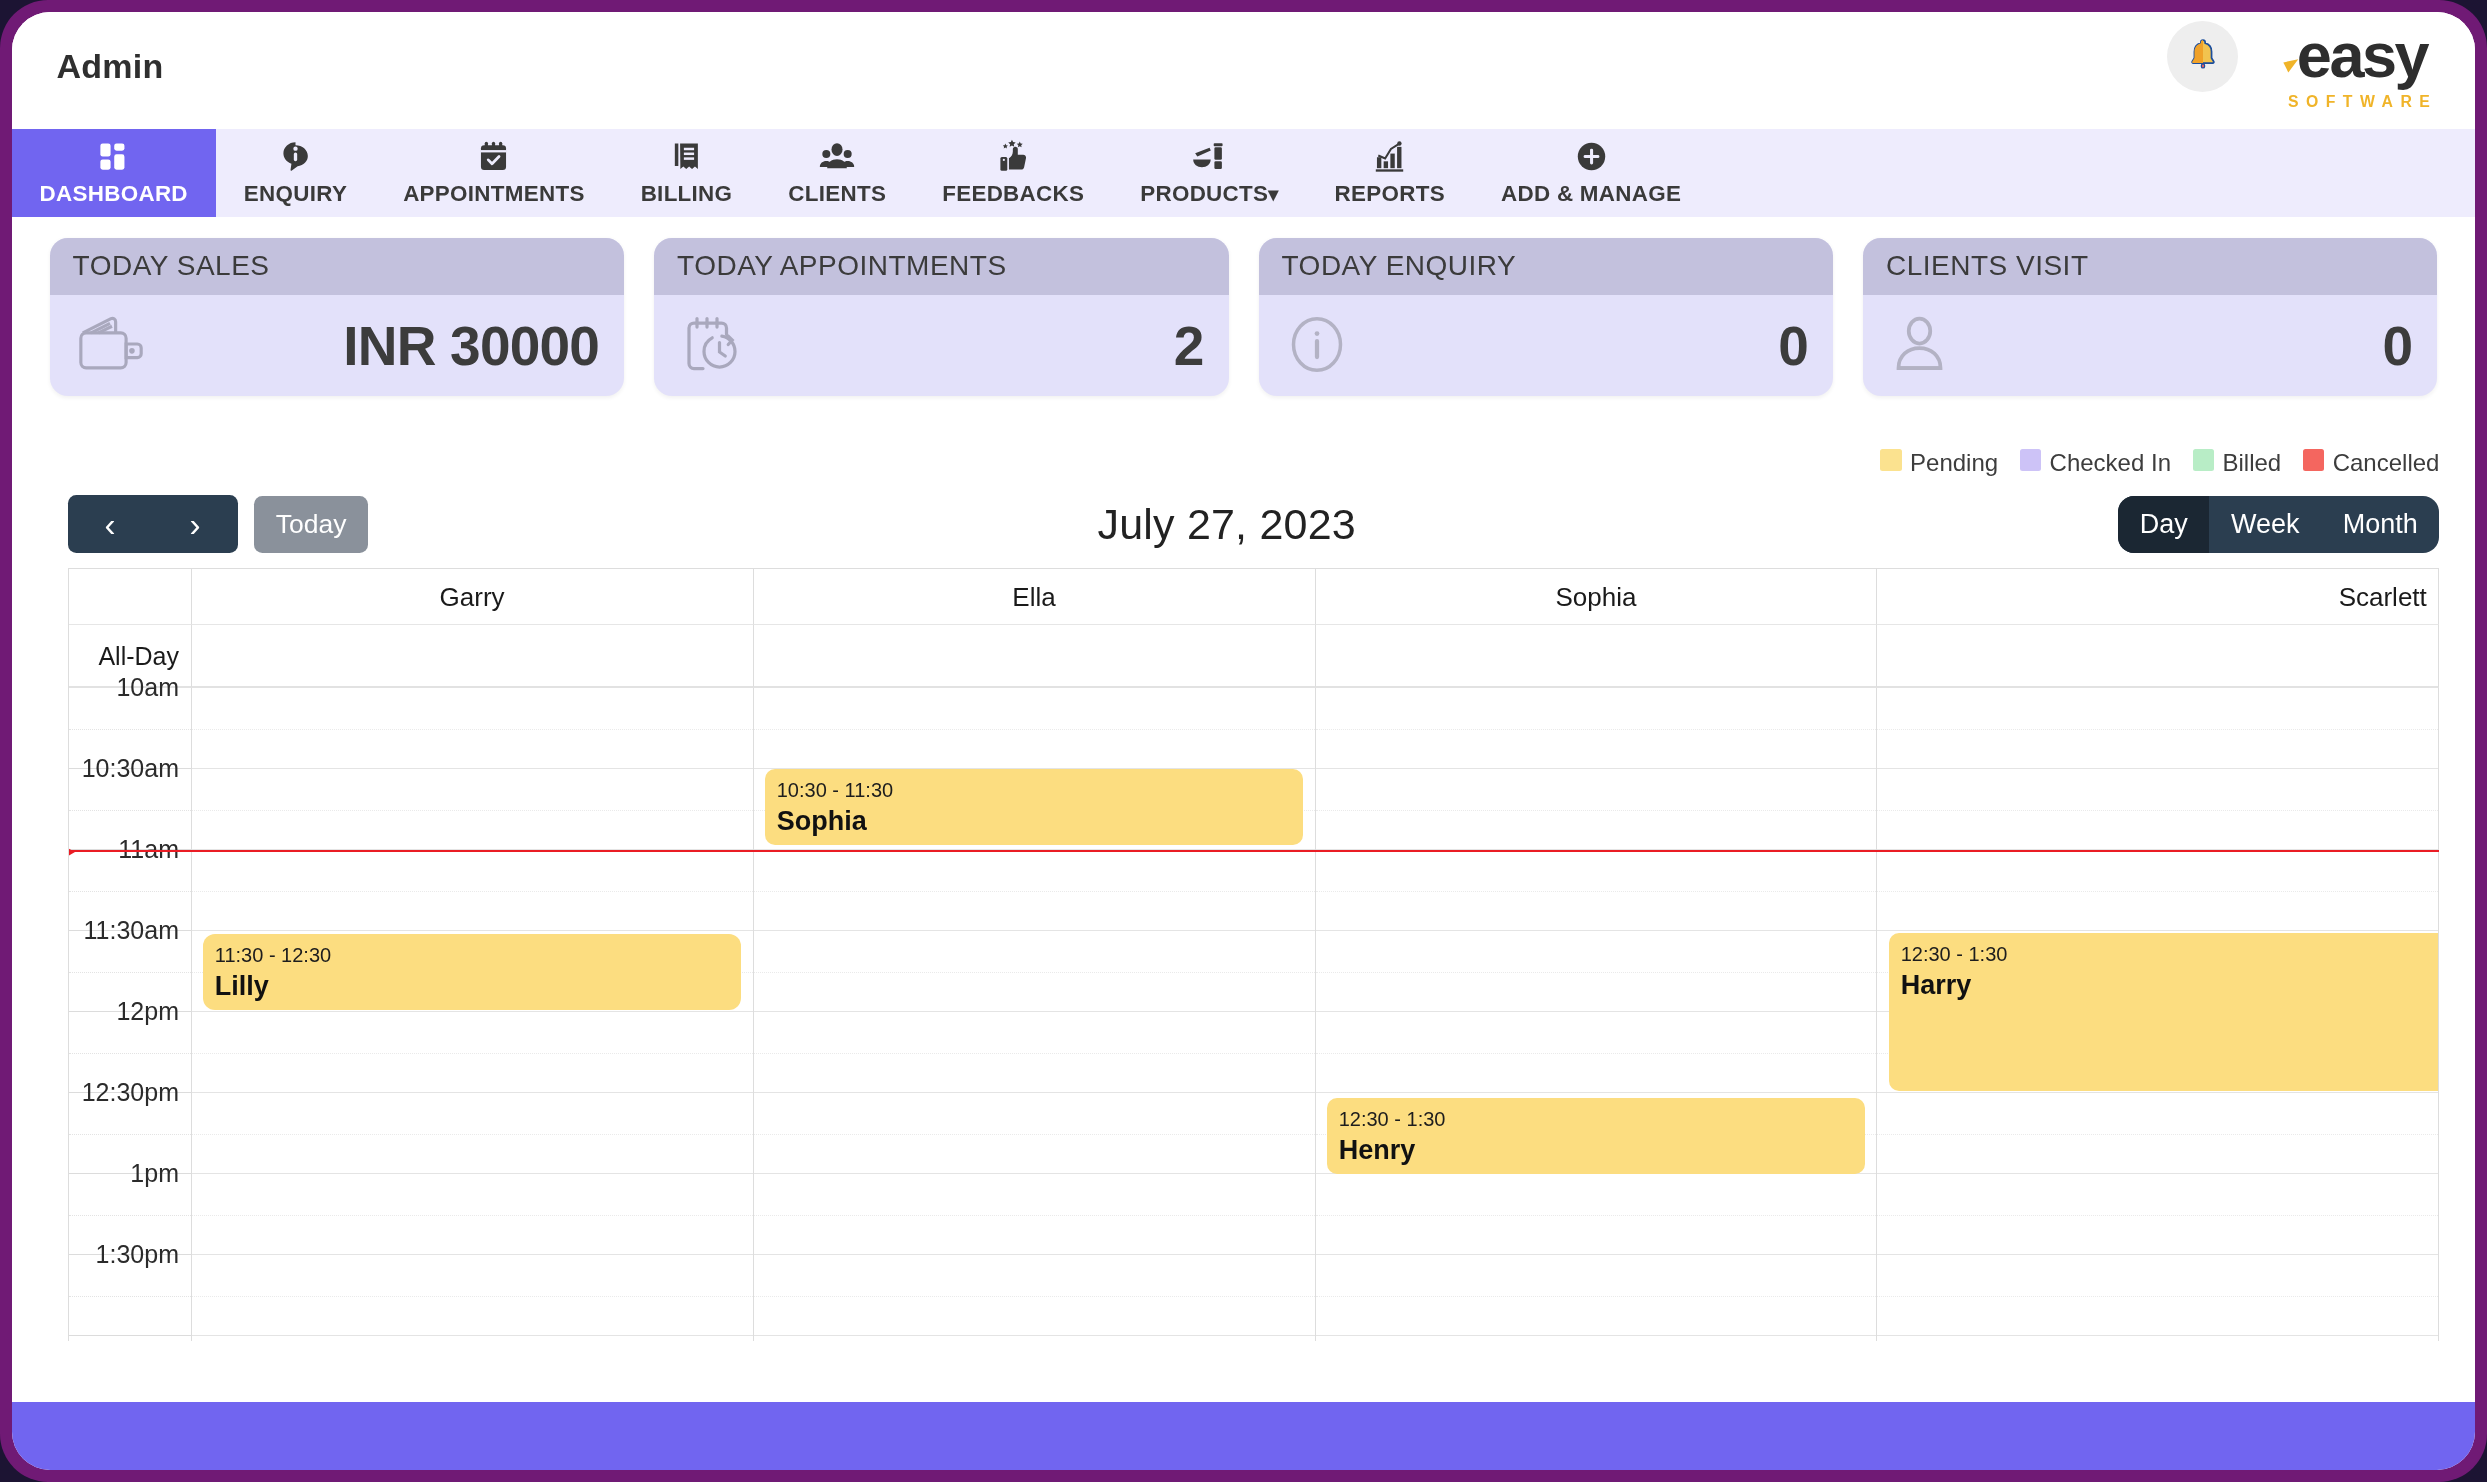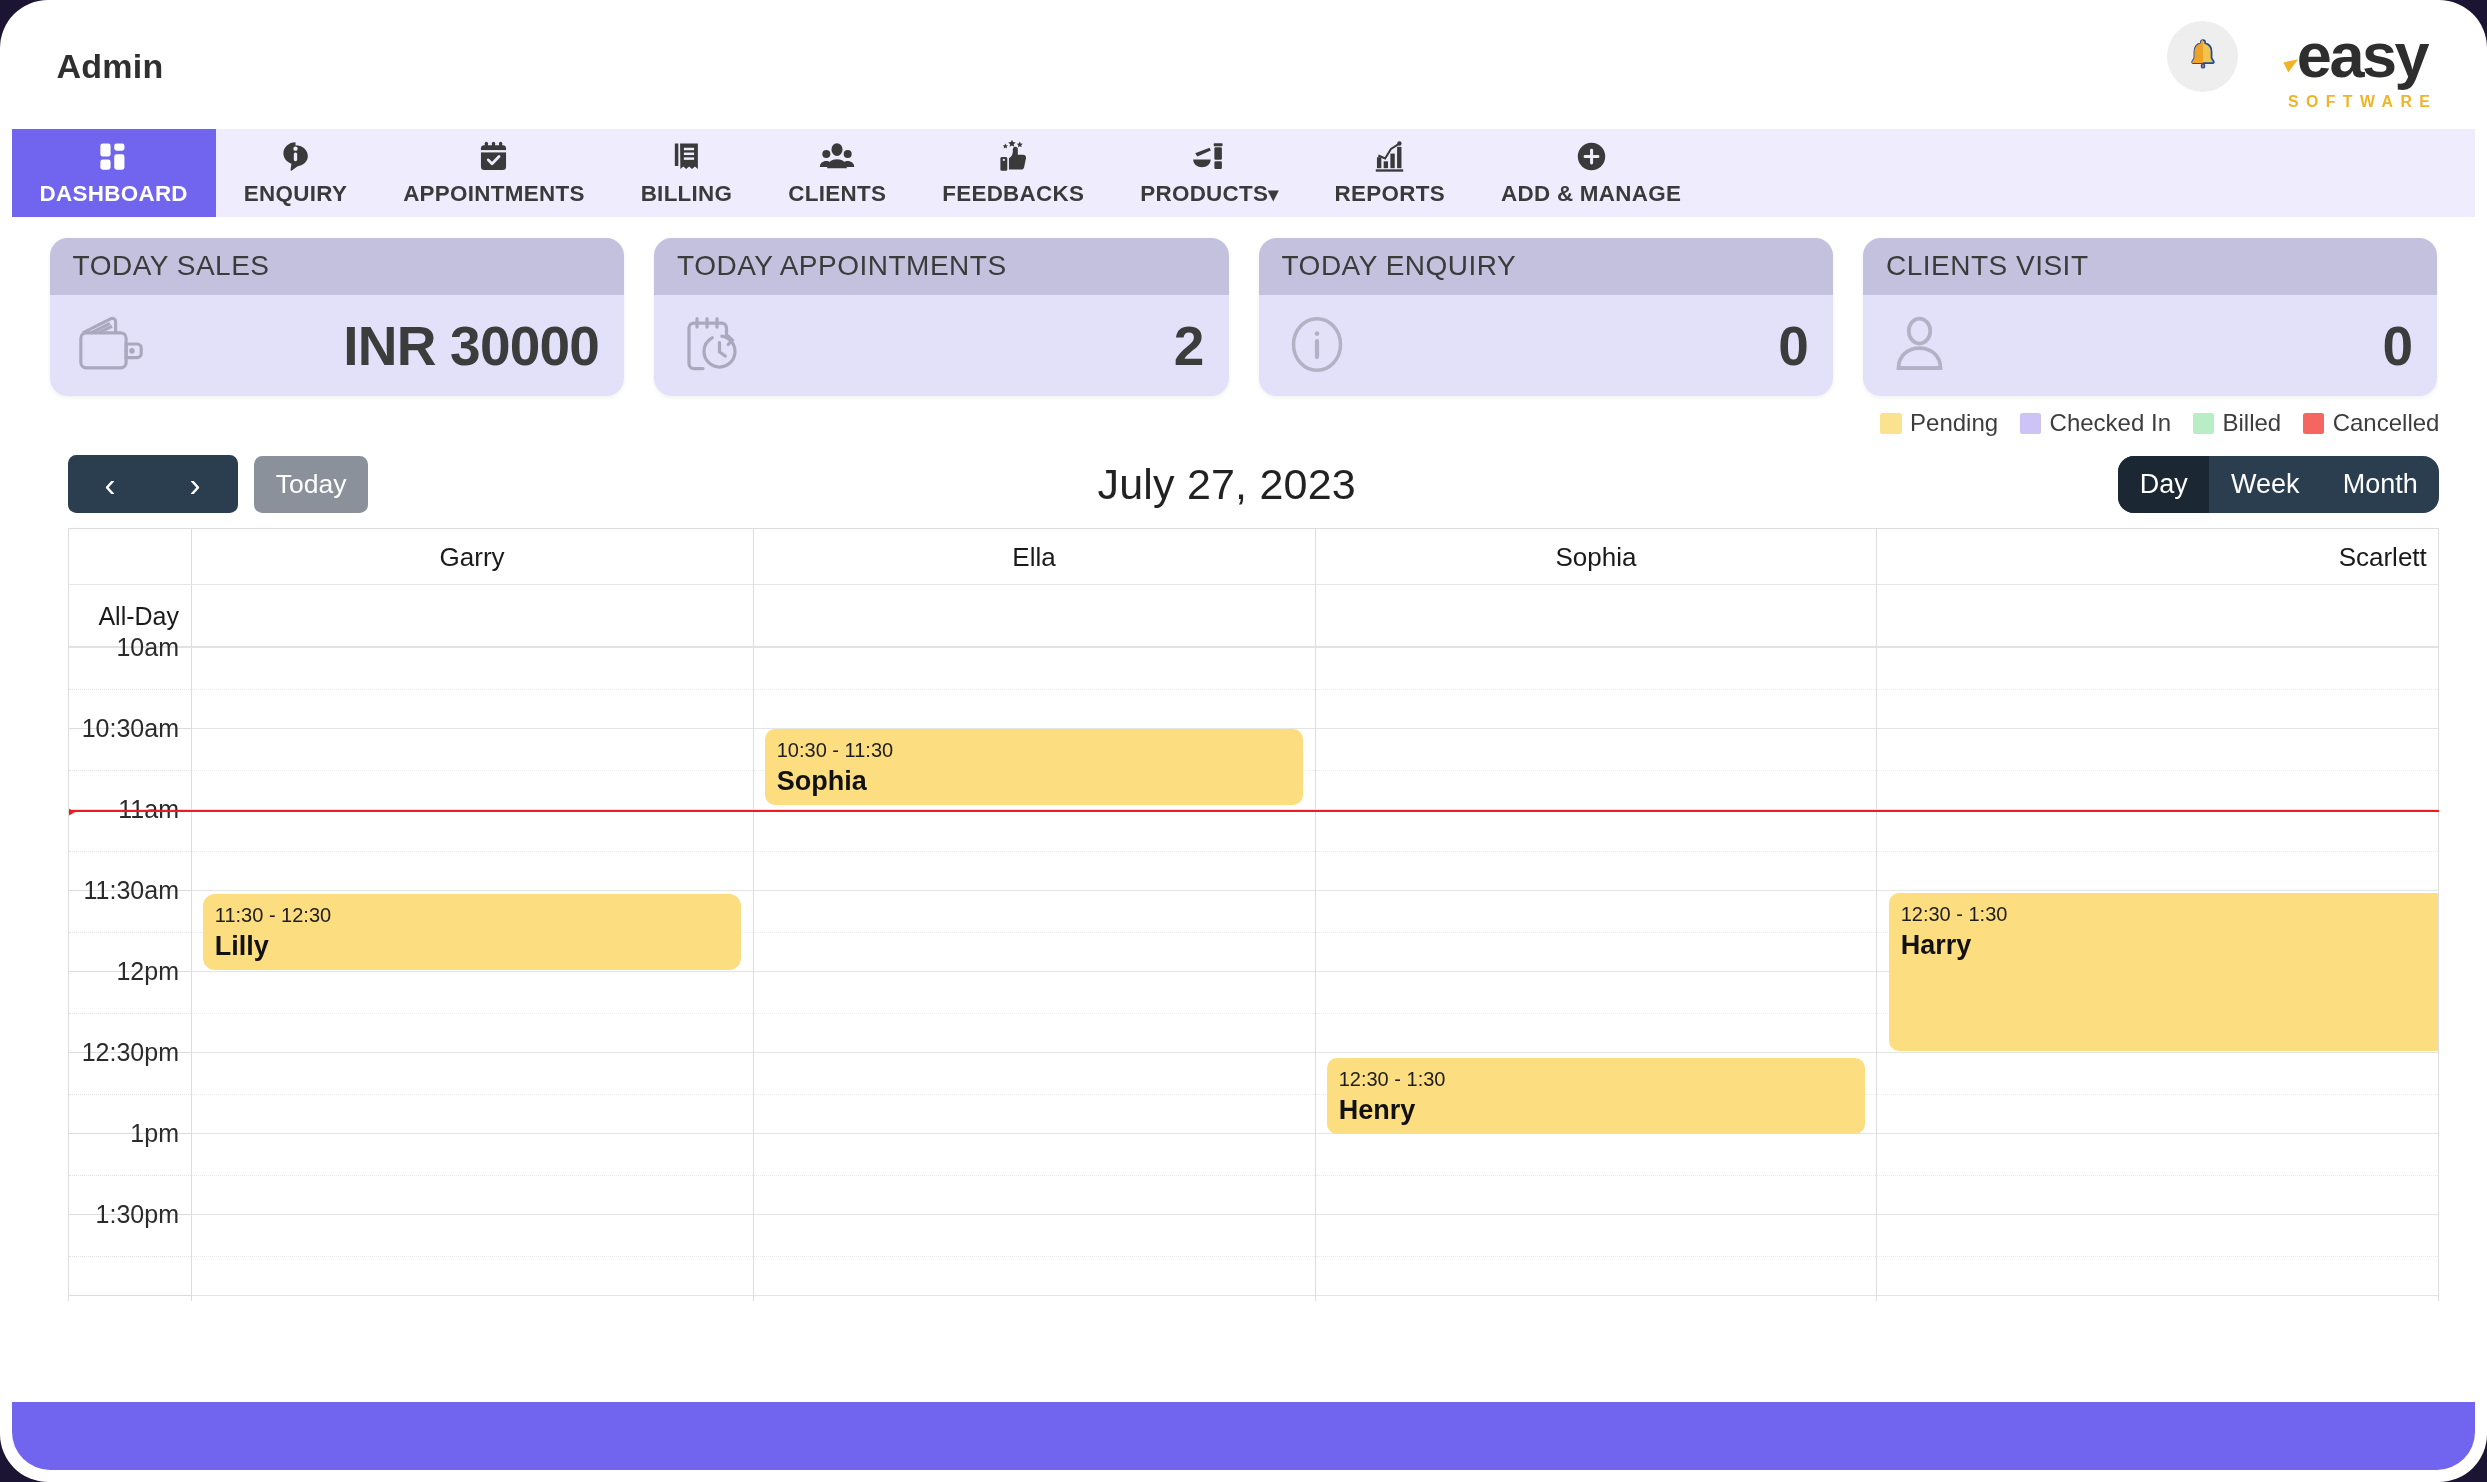--- a/index.html
+++ b/index.html
@@ -10,21 +10,21 @@
     background: #1c1433;
     font-family: "Liberation Sans", sans-serif;
     overflow: hidden;
   }
 
   
   #device-frame {
     position: absolute;
     left: 0; top: 0;
     width: 2487px; height: 1482px;
-    background: #ffffff;
+    background: #701a75;
     border-radius: 48px;
     padding: 11.6px;
     overflow: hidden;
   }
   #app-window {
     position: relative;
     width: 100%; height: 100%;
     background: #ffffff;
     border-radius: 38px;
     overflow: hidden;
@@ -140,21 +140,21 @@
   }
 
   
   #legend-row {
     display: flex;
     justify-content: flex-end;
     align-items: center;
     gap: 21.6px;
     padding: 13.3px 36px 0 0;
   }
-  .legend-item { display: flex; align-items: center; gap: 8.3px; }
+  .legend-item { display: flex; gap: 8.3px; margin-top: 40px; }
   .legend-swatch { width: 21.6px; height: 21.6px; border-radius: 2.5px; }
   .legend-label { font-size: 24px; color: #3d3d3d; }
 
   
   #calendar-toolbar {
     display: flex;
     align-items: center;
     padding: 18px 36px 15px 56px;
   }
   #nav-group { display: flex; align-items: center; gap: 16.6px; }

